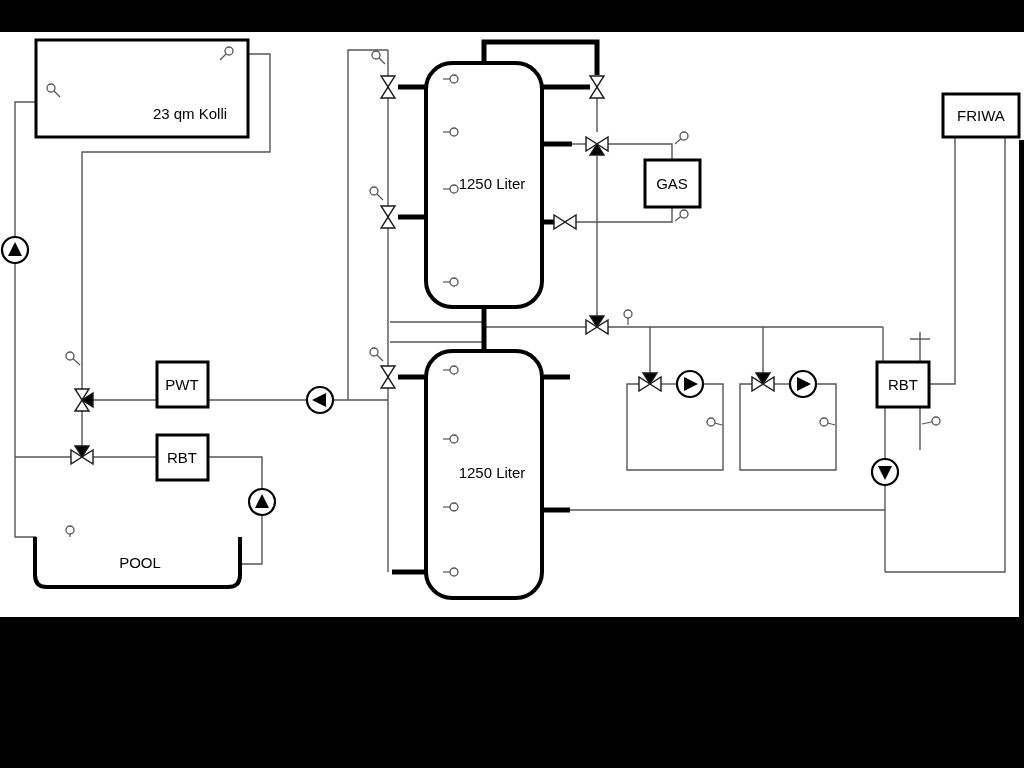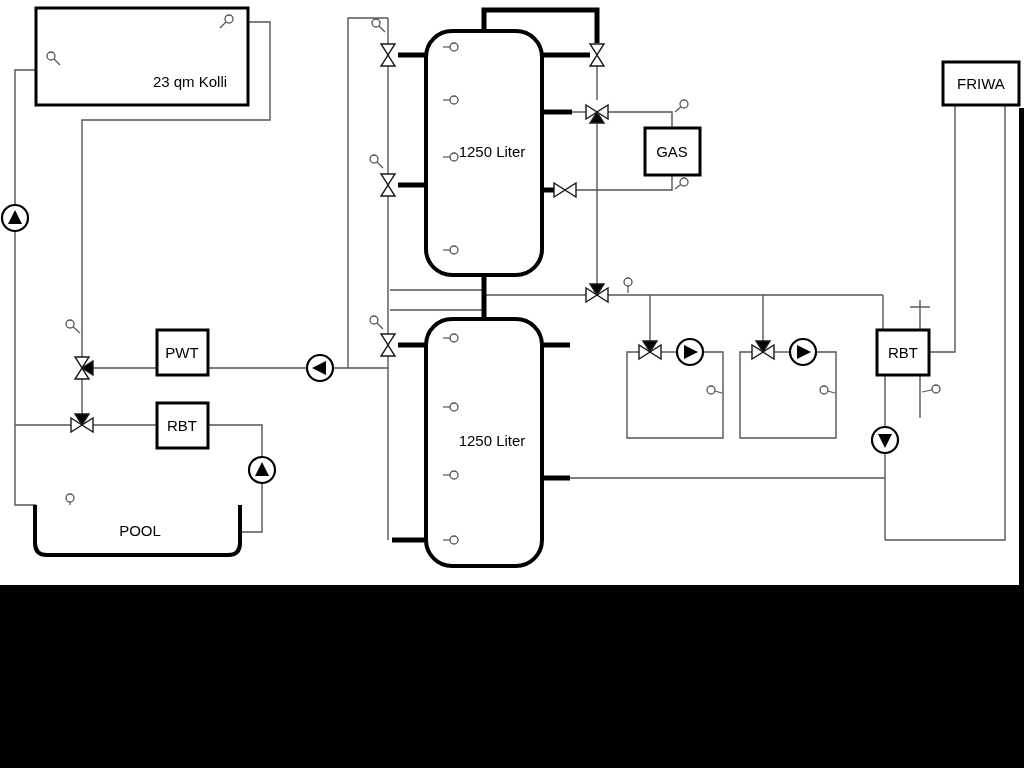--- a/index.html
+++ b/index.html
@@ -1,16 +1,16 @@
 <!DOCTYPE html>
 <html><head>
 <meta charset="utf-8">
 <style>
   html,body{margin:0;padding:0;background:#000;}
-  .stage{position:relative;width:1024px;height:732px;background:#f97316;overflow:hidden;}
+  .stage{position:relative;width:1024px;height:732px;background:#f97316;overflow:hidden;margin-top:32px;}
   svg{position:absolute;top:0;left:0;}
   .lbl{font-family:"Liberation Sans","DejaVu Sans",sans-serif;font-size:15px;fill:#000;}
   .pipe{stroke:#555;stroke-width:1.4;fill:none;}
   .pipe-thick{stroke:#000;stroke-width:5;fill:none;}
   .box{fill:#fff;stroke:#000;stroke-width:3;}
   .tank{fill:#fff;stroke:#000;stroke-width:4;}
   .pool{fill:none;stroke:#000;stroke-width:4;}
 </style>
 </head>
 <body>

